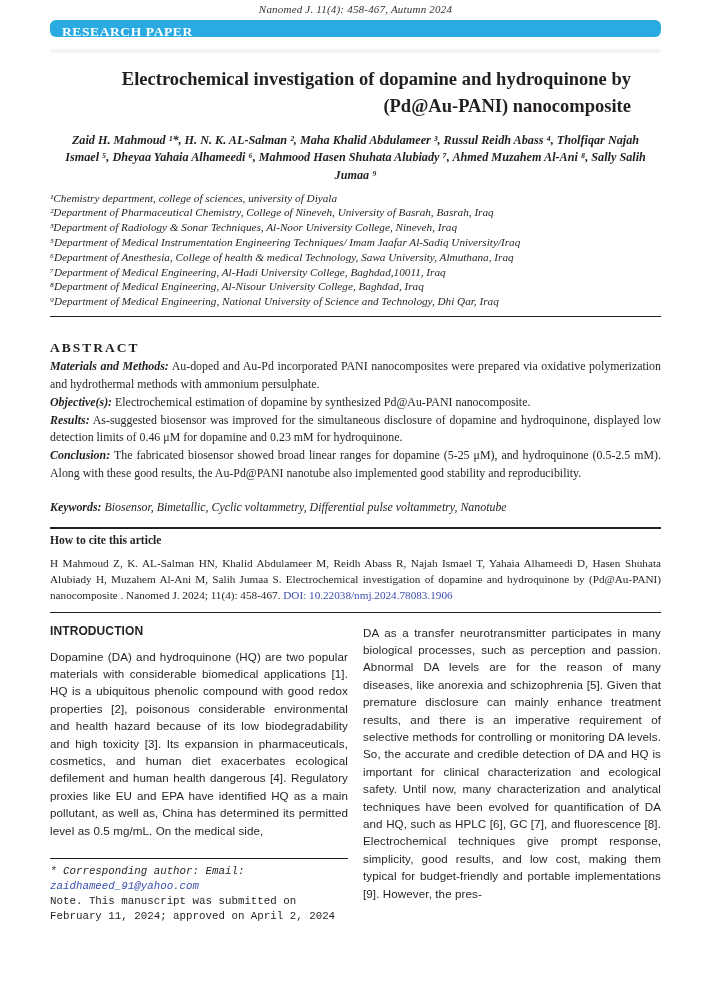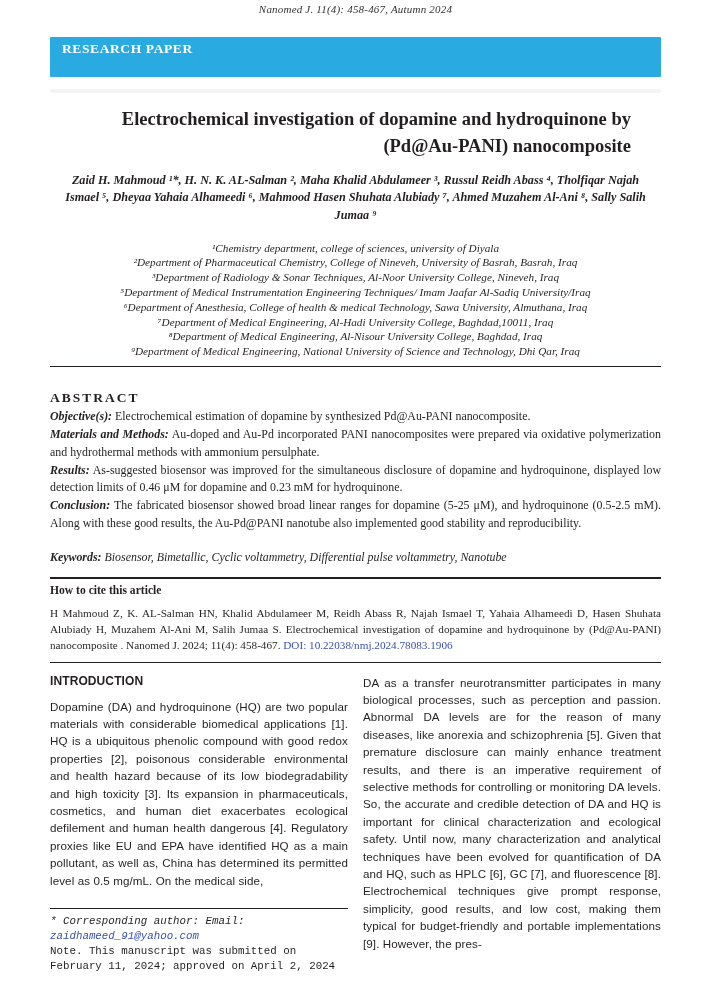--- a/index.html
+++ b/index.html
@@ -17,29 +17,29 @@
 
   .journal-header {
     text-align: center;
     font-style: italic;
     font-size: 11px;
     color: #333;
     letter-spacing: 0.2px;
   }
 
   .banner {
-    margin-top: 22px;
+    margin-top: 5px;
     background: #29abe2;
     color: #ffffff;
     font-weight: bold;
     font-size: 13.5px;
     letter-spacing: 0.6px;
     padding: 3px 12px 4px 12px;
-    border-radius: 1px;
-    height: 40px;
+    border-radius: 6px;
+    height: 17px;
     line-height: 17px;
   }
 
   .banner-shadow {
     margin-top: 12px;
     height: 4px;
     background: #f4f4f4;
     border-radius: 2px;
   }
 
@@ -56,22 +56,22 @@
     margin-top: 12px;
     text-align: center;
     font-weight: bold;
     font-style: italic;
     font-size: 12.2px;
     line-height: 1.45;
     padding: 0 10px;
   }
 
   .affiliations {
-    margin-top: 16px;
-    text-align: center;
+    margin-top: 6px;
+    text-align: left;
     font-style: italic;
     font-size: 11.2px;
     line-height: 1.32;
   }
   .affiliations div { white-space: nowrap; }
 
   .rule-heavy {
     border: none;
     border-top: 1.6px solid #231f20;
     margin-top: 7px;
@@ -170,22 +170,22 @@
     <div>⁷Department of Medical Engineering, Al-Hadi University College, Baghdad,10011, Iraq</div>
     <div>⁸Department of Medical Engineering, Al-Nisour University College, Baghdad, Iraq</div>
     <div>⁹Department of Medical Engineering, National University of Science and Technology, Dhi Qar, Iraq</div>
   </div>
 
   <hr class="rule-heavy">
 
   <div class="abstract-heading">ABSTRACT</div>
 
   <div class="abstract-body">
+    <p><span class="lead">Materials and Methods:</span> <span>Au-doped and Au-Pd incorporated PANI nanocomposites were prepared via oxidative polymerization and hydrothermal methods with ammonium persulphate.</span></p>
     <p><span class="lead">Objective(s):</span> <span>Electrochemical estimation of dopamine by synthesized Pd@Au-PANI nanocomposite.</span></p>
-    <p><span class="lead">Materials and Methods:</span> <span>Au-doped and Au-Pd incorporated PANI nanocomposites were prepared via oxidative polymerization and hydrothermal methods with ammonium persulphate.</span></p>
     <p><span class="lead">Results:</span> <span>As-suggested biosensor was improved for the simultaneous disclosure of dopamine and hydroquinone, displayed low detection limits of 0.46 μM for dopamine and 0.23 mM for hydroquinone.</span></p>
     <p><span class="lead">Conclusion:</span> <span>The fabricated biosensor showed broad linear ranges for dopamine (5-25 μM), and hydroquinone (0.5-2.5 mM). Along with these good results, the Au-Pd@PANI nanotube also implemented good stability and reproducibility.</span></p>
   </div>
 
   <div class="keywords">
     <span class="lead">Keywords:</span>
     <span>Biosensor, Bimetallic, Cyclic voltammetry, Differential pulse voltammetry, Nanotube</span>
   </div>
 
   <hr class="cite-rule-top">

